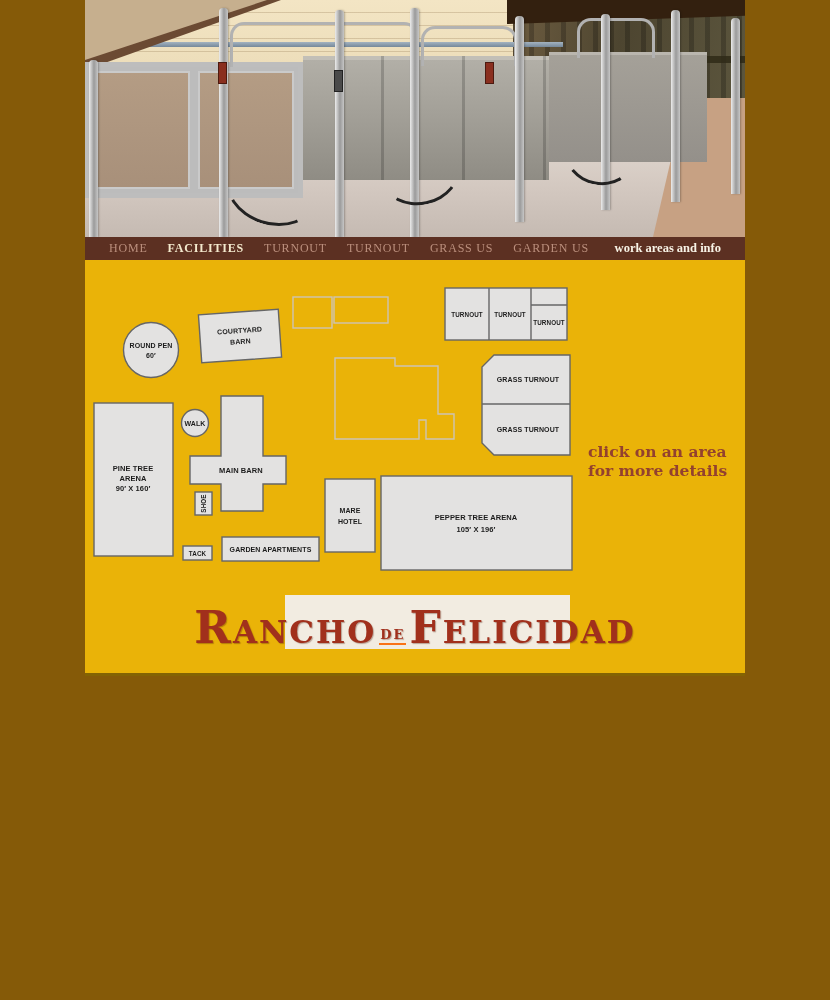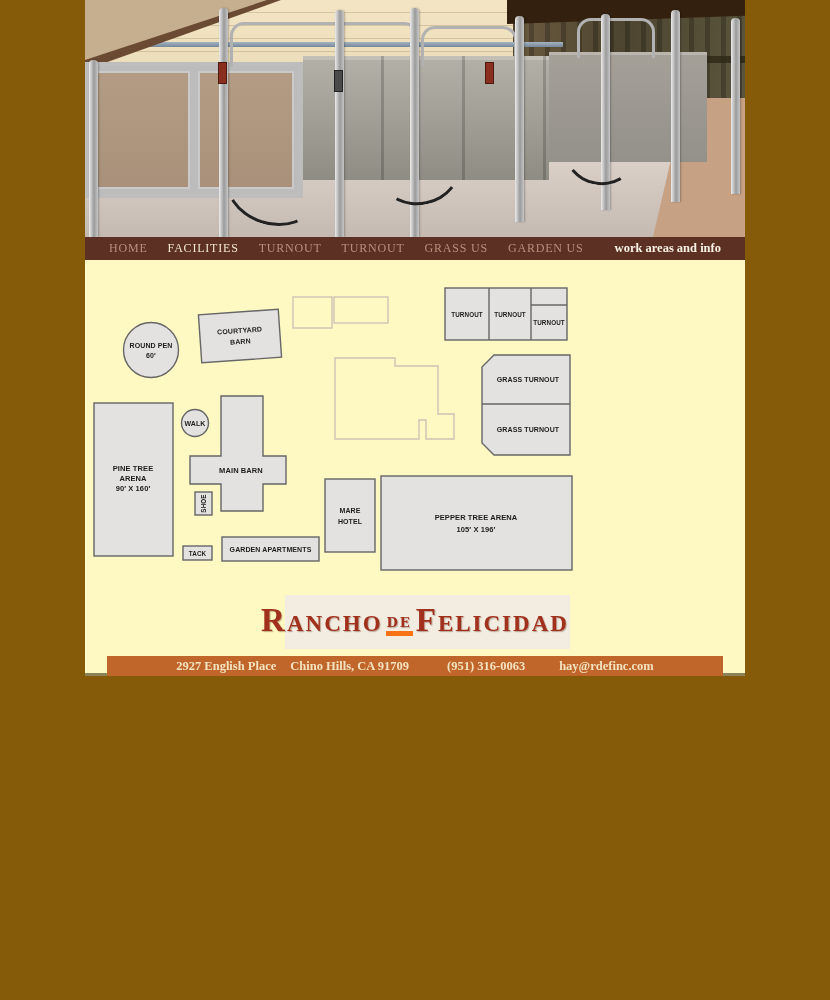--- a/index.html
+++ b/index.html
@@ -1,17 +1,17 @@
 <!DOCTYPE html>
 <html><head>
 <meta charset="utf-8">
 <style>
   * { margin:0; padding:0; box-sizing:border-box; }
   html,body { width:830px; min-height:1000px; background:#855a08; font-family:"Liberation Serif", serif; }
-  #page { position:absolute; left:85px; top:0; width:660px; height:676px; background:#fef9c3;
+  #page { position:absolute; left:85px; top:0; width:660px; height:676px; background:#eab308;
           border-bottom:3px solid rgba(45,32,0,0.55); }
 
   
   .photo { position:absolute; left:0; top:0; width:660px; height:237px; overflow:hidden; background:#ecdcba; }
   .wall { position:absolute; left:0; top:0; width:660px; height:152px;
           background:linear-gradient(180deg,#f3e5c4 0%,#e9d9b4 70%,#e2d2ad 100%); }
   .slats { position:absolute; left:0; top:0; width:660px; height:140px;
            background:repeating-linear-gradient(180deg, transparent 0 12px, rgba(150,123,85,0.30) 12px 13px); }
   .rail { position:absolute; left:0; top:42px; width:478px; height:5px;
           background:linear-gradient(180deg,#a3b3c0,#76889a); }
@@ -47,41 +47,41 @@
   .arm { position:absolute; border:3px solid #b2b2b2; border-bottom:none; border-radius:14px 14px 0 0; }
   .fixture { position:absolute; width:9px; height:22px; background:#8a2f1f; border:1px solid #4c1a10; }
   .fixture.gray { background:#4a4a4a; border-color:#222; }
   .hose { position:absolute; border:3px solid transparent; border-bottom-color:#222; border-radius:50%; }
 
   
   .nav { position:absolute; left:0; top:237px; width:660px; height:23px; background:#5c3022;
          display:flex; align-items:center; padding-left:24px; gap:20px;
          font-family:"Liberation Serif", serif; }
   .nav-item { font-size:12px; letter-spacing:0.8px; color:#bb8f7d; cursor:pointer; white-space:nowrap; }
-  .nav-item.active { color:#f3e9cd; font-weight:normal; }
+  .nav-item.active { color:#f3e9cd; font-weight:bold; }
   .nav-right { margin-left:auto; margin-right:24px; color:#f8f3e6; font-weight:bold; font-size:12.5px; }
 
   
   .map-svg { position:absolute; left:0; top:260px; }
   .bld { fill:#e3e2e1; stroke:#666; stroke-width:1.4; }
   .outln { fill:none; stroke:#cdc4b4; stroke-width:1.4; }
   .mlbl { font-family:"Liberation Sans", sans-serif; font-weight:bold; fill:#1c1c1c;
           text-anchor:middle; font-size:7px; letter-spacing:0.1px; }
   .mlbl.lg { font-size:7.5px; }
   .mlbl.sm { font-size:6.3px; }
   .hint { position:absolute; left:503px; top:442px; width:150px; color:#93412f; font-weight:bold;
           font-size:15.5px; line-height:19px; font-family:"DejaVu Serif", serif; }
 
   
   .logo-backdrop { position:absolute; left:200px; top:595px; width:285px; height:54px; background:#f2ece1; }
   .logo { position:absolute; left:0; top:602px; width:660px; text-align:center;
           font-family:"DejaVu Serif", serif; font-variant:small-caps; font-weight:bold;
           color:#a1301c; letter-spacing:2px; text-shadow:1px 1px 1px rgba(80,25,10,0.35); cursor:pointer; }
-  .logo .big { font-size:33px;font-family:Liberation Serif, serif; }
-  .logo .de { font-size:19px; border-bottom:5px solid #f97316; padding:0 1px; margin:0 3px;
+  .logo .big { font-size:44px; }
+  .logo .de { font-size:19px; border-bottom:2px solid #f97316; padding:0 1px; margin:0 3px;
           vertical-align:4px; }
 
   
   .footer { position:absolute; left:22px; top:656px; width:616px; height:20px; background:#c0662a;
             display:flex; align-items:center; justify-content:center;
             color:#f3e3c0; font-weight:bold; font-size:12.5px; }
   .footer span { white-space:nowrap; }
   .fs1 { margin-right:14px; } .fs2 { margin-right:38px; } .fs3 { margin-right:34px; }
   .footer .email { cursor:pointer; }
 </style>
@@ -218,26 +218,24 @@
       <text class="mlbl" x="265" y="264">HOTEL</text>
     </g>
 
     <g>
       <rect class="bld" x="296" y="216" width="191" height="94"></rect>
       <text class="mlbl lg" x="391" y="260">PEPPER TREE ARENA</text>
       <text class="mlbl lg" x="391" y="272">105′ X 196′</text>
     </g>
   </svg>
 
+  <div class="hint">
+    <div>click on an area</div>
+    <div>for more details</div>
+  </div>
 
   <div class="logo-backdrop"></div>
   <div class="logo">
     <span class="big">Rancho</span><span class="de">de</span><span class="big">Felicidad</span>
   </div>
 
-  <div class="footer">
-    <span class="fs1">2927 English Place</span>
-    <span class="fs2">Chino Hills, CA 91709</span>
-    <span class="fs3">(951) 316-0063</span>
-    <span class="email">hay@rdefinc.com</span>
-  </div>
 
 </div>
 
 </body></html>

